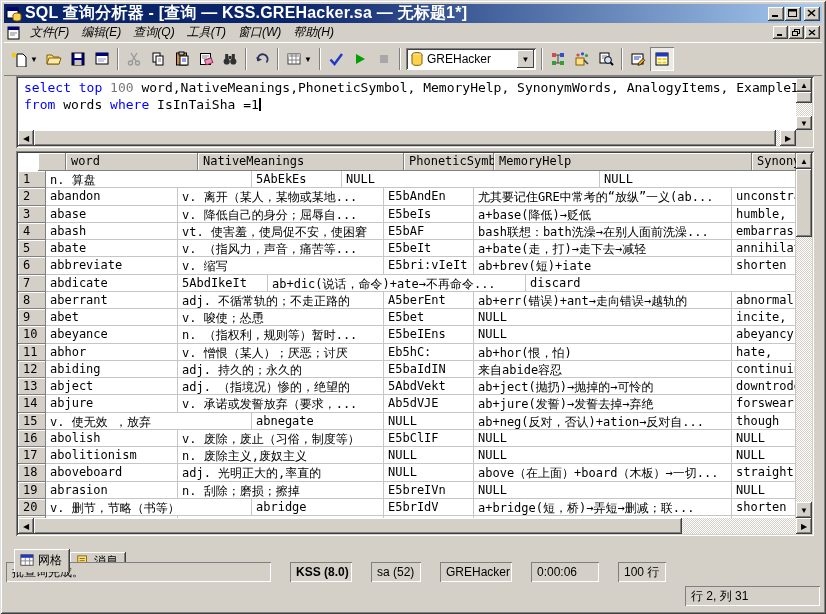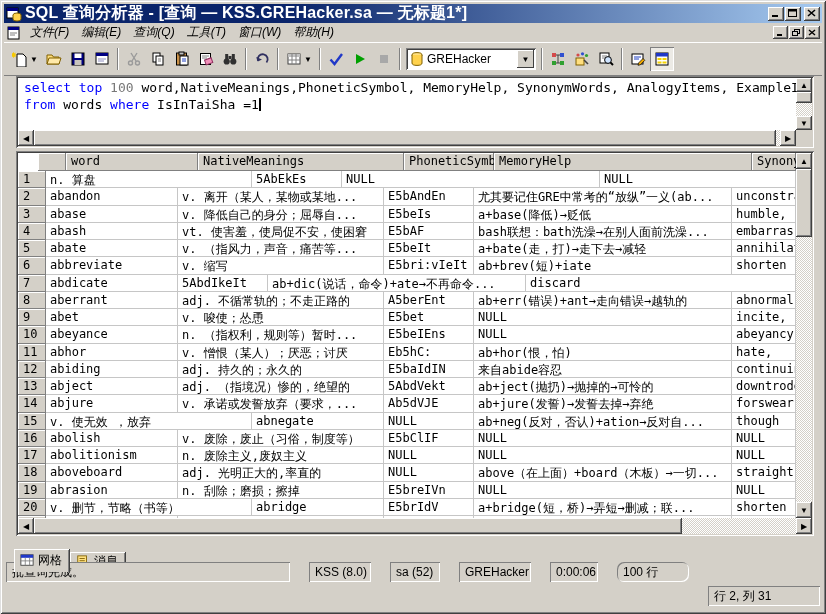--- a/index.html
+++ b/index.html
@@ -530,26 +530,26 @@
             <path d="M4 4h6M4 6.5h6M4 9h6M4 11.5h4" stroke="#806000"></path>
             <circle cx="12.5" cy="11.5" r="2" fill="#d44a4a"></circle>
           </svg>
         <span>消息</span>
       </div>
     </div>
   </div>
 
   <div class="statusbar sb1">
     <div class="spanel sgrow">批查询完成。</div>
-    <div class="spanel" style="width:62px;">KSS (8.0)</div>
+    <div class="spanel" style="width:62px;font-weight:bold;">KSS (8.0)</div>
     <div class="spanel" style="width:50px;">sa (52)</div>
     <div class="spanel" style="width:72px;">GREHacker</div>
-    <div class="spanel" style="width:48px;">0:00:06</div>
-    <div class="spanel" style="width:72px;border-radius:7px;">100 行</div>
-    <div class="spanel" style="width:112px;margin-top:48px;">行 2, 列 31</div>
+    <div class="spanel" style="width:68px;">0:00:06</div>
+    <div class="spanel" style="width:48px;">100 行</div>
+    <div class="spanel" style="width:135px;margin-top:48px;">行 2, 列 31</div>
   </div>
 
   <div class="statusbar sb2">
     <div class="spanel sgrow"></div>
     <div class="spanel" style="width:58px;">连接: 1</div>
     <div class="spanel" style="width:46px;"></div>
     <div class="spanel" style="width:42px;">NUM</div>
     <div class="spanel" style="width:60px;position:relative;">
       <div class="grip"></div>
     </div>

